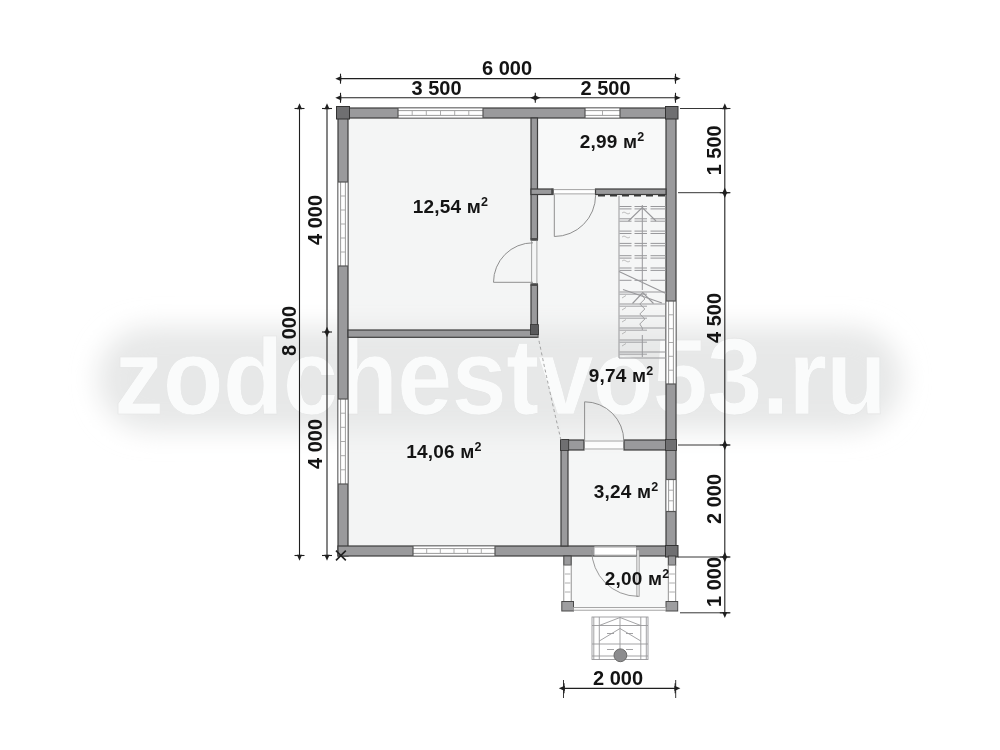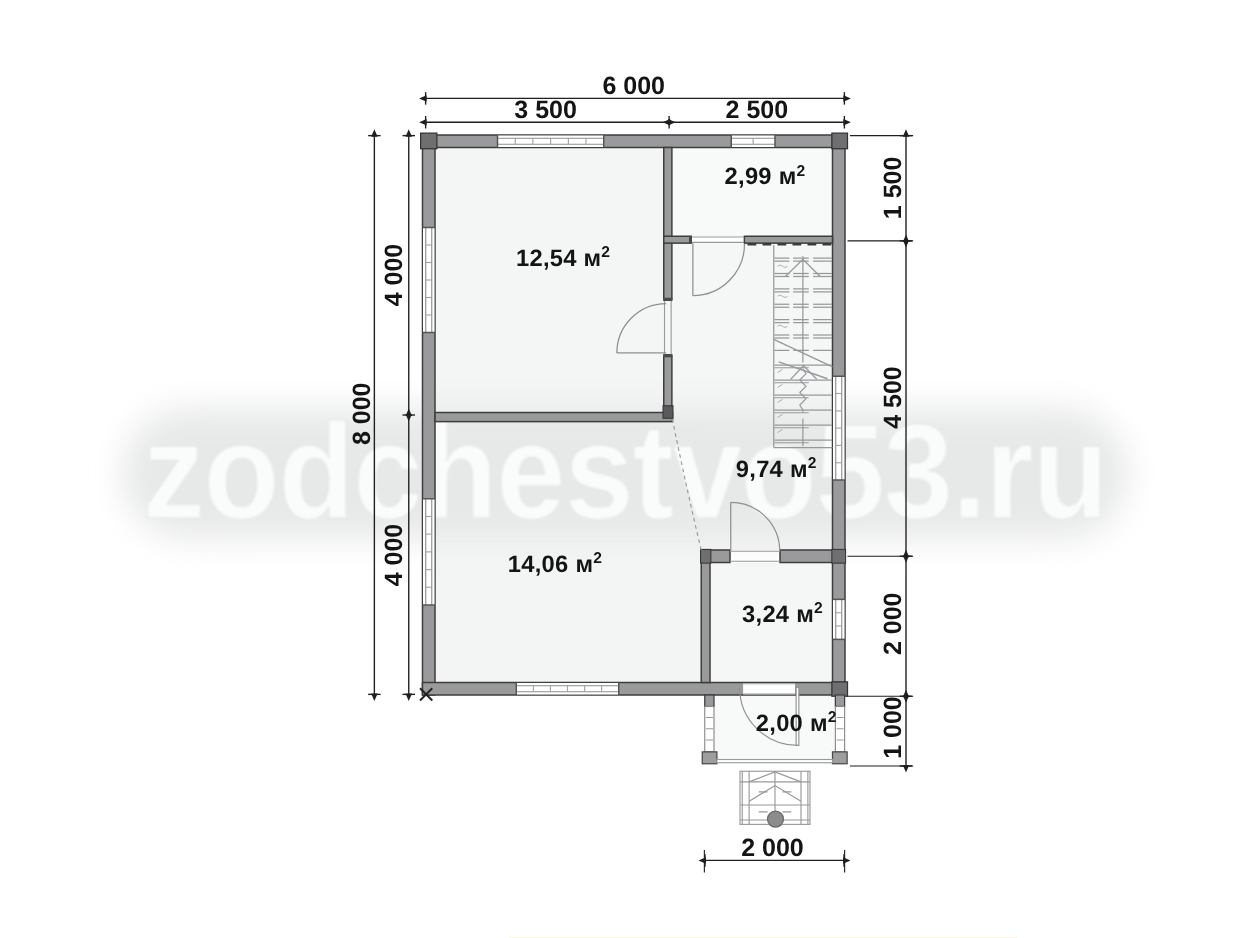--- a/index.html
+++ b/index.html
@@ -1,15 +1,15 @@
 <!DOCTYPE html>
 <html><head><meta charset="utf-8"><title>plan</title><style>
 html,body{margin:0;padding:0;background:#ffffff;}
 *{font-family:"Liberation Sans",sans-serif;}
-#c{position:relative;width:1000px;height:750px;background:#fde047;overflow:hidden;}
+#c{position:relative;width:1000px;height:750px;background:#a21caf;overflow:hidden;}
 </style></head><body>
 <div id="c">
 <svg width="1000" height="750" viewBox="0 0 1000 750">
 
 <rect x="0" y="0" width="1000" height="750" fill="#ffffff"></rect>
 
 <rect x="348" y="118" width="183" height="212" fill="#f4f5f5"></rect>
 
 <rect x="537.5" y="118" width="128.5" height="71" fill="#f8f9f9"></rect>
 

